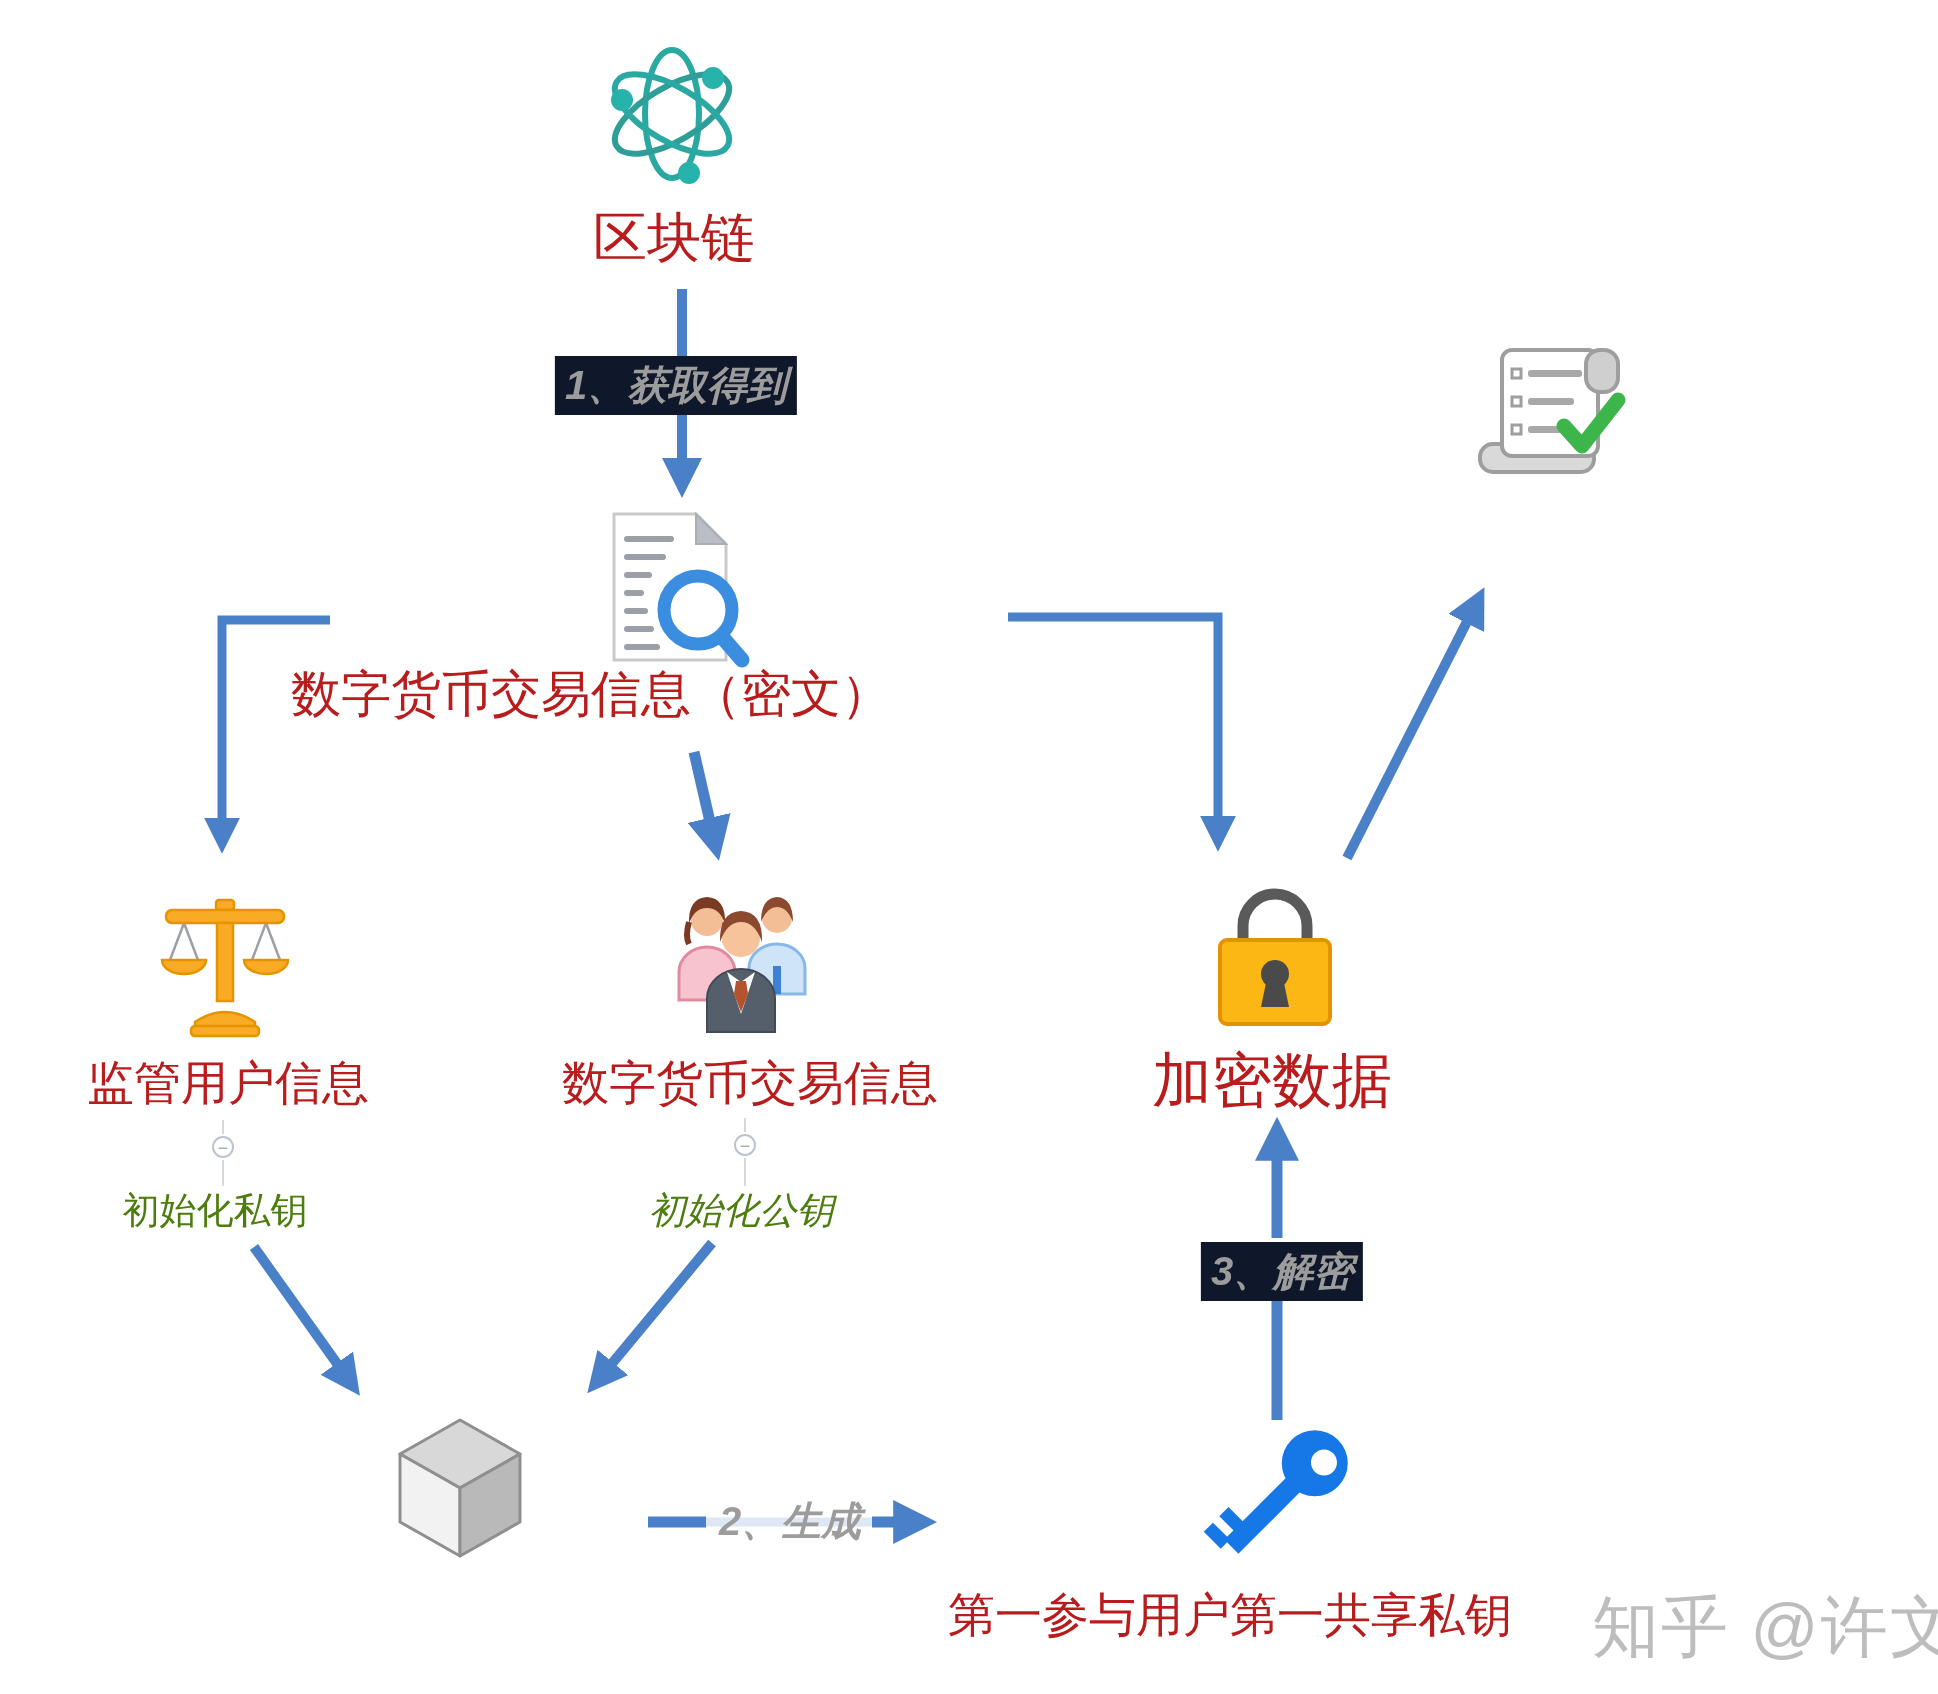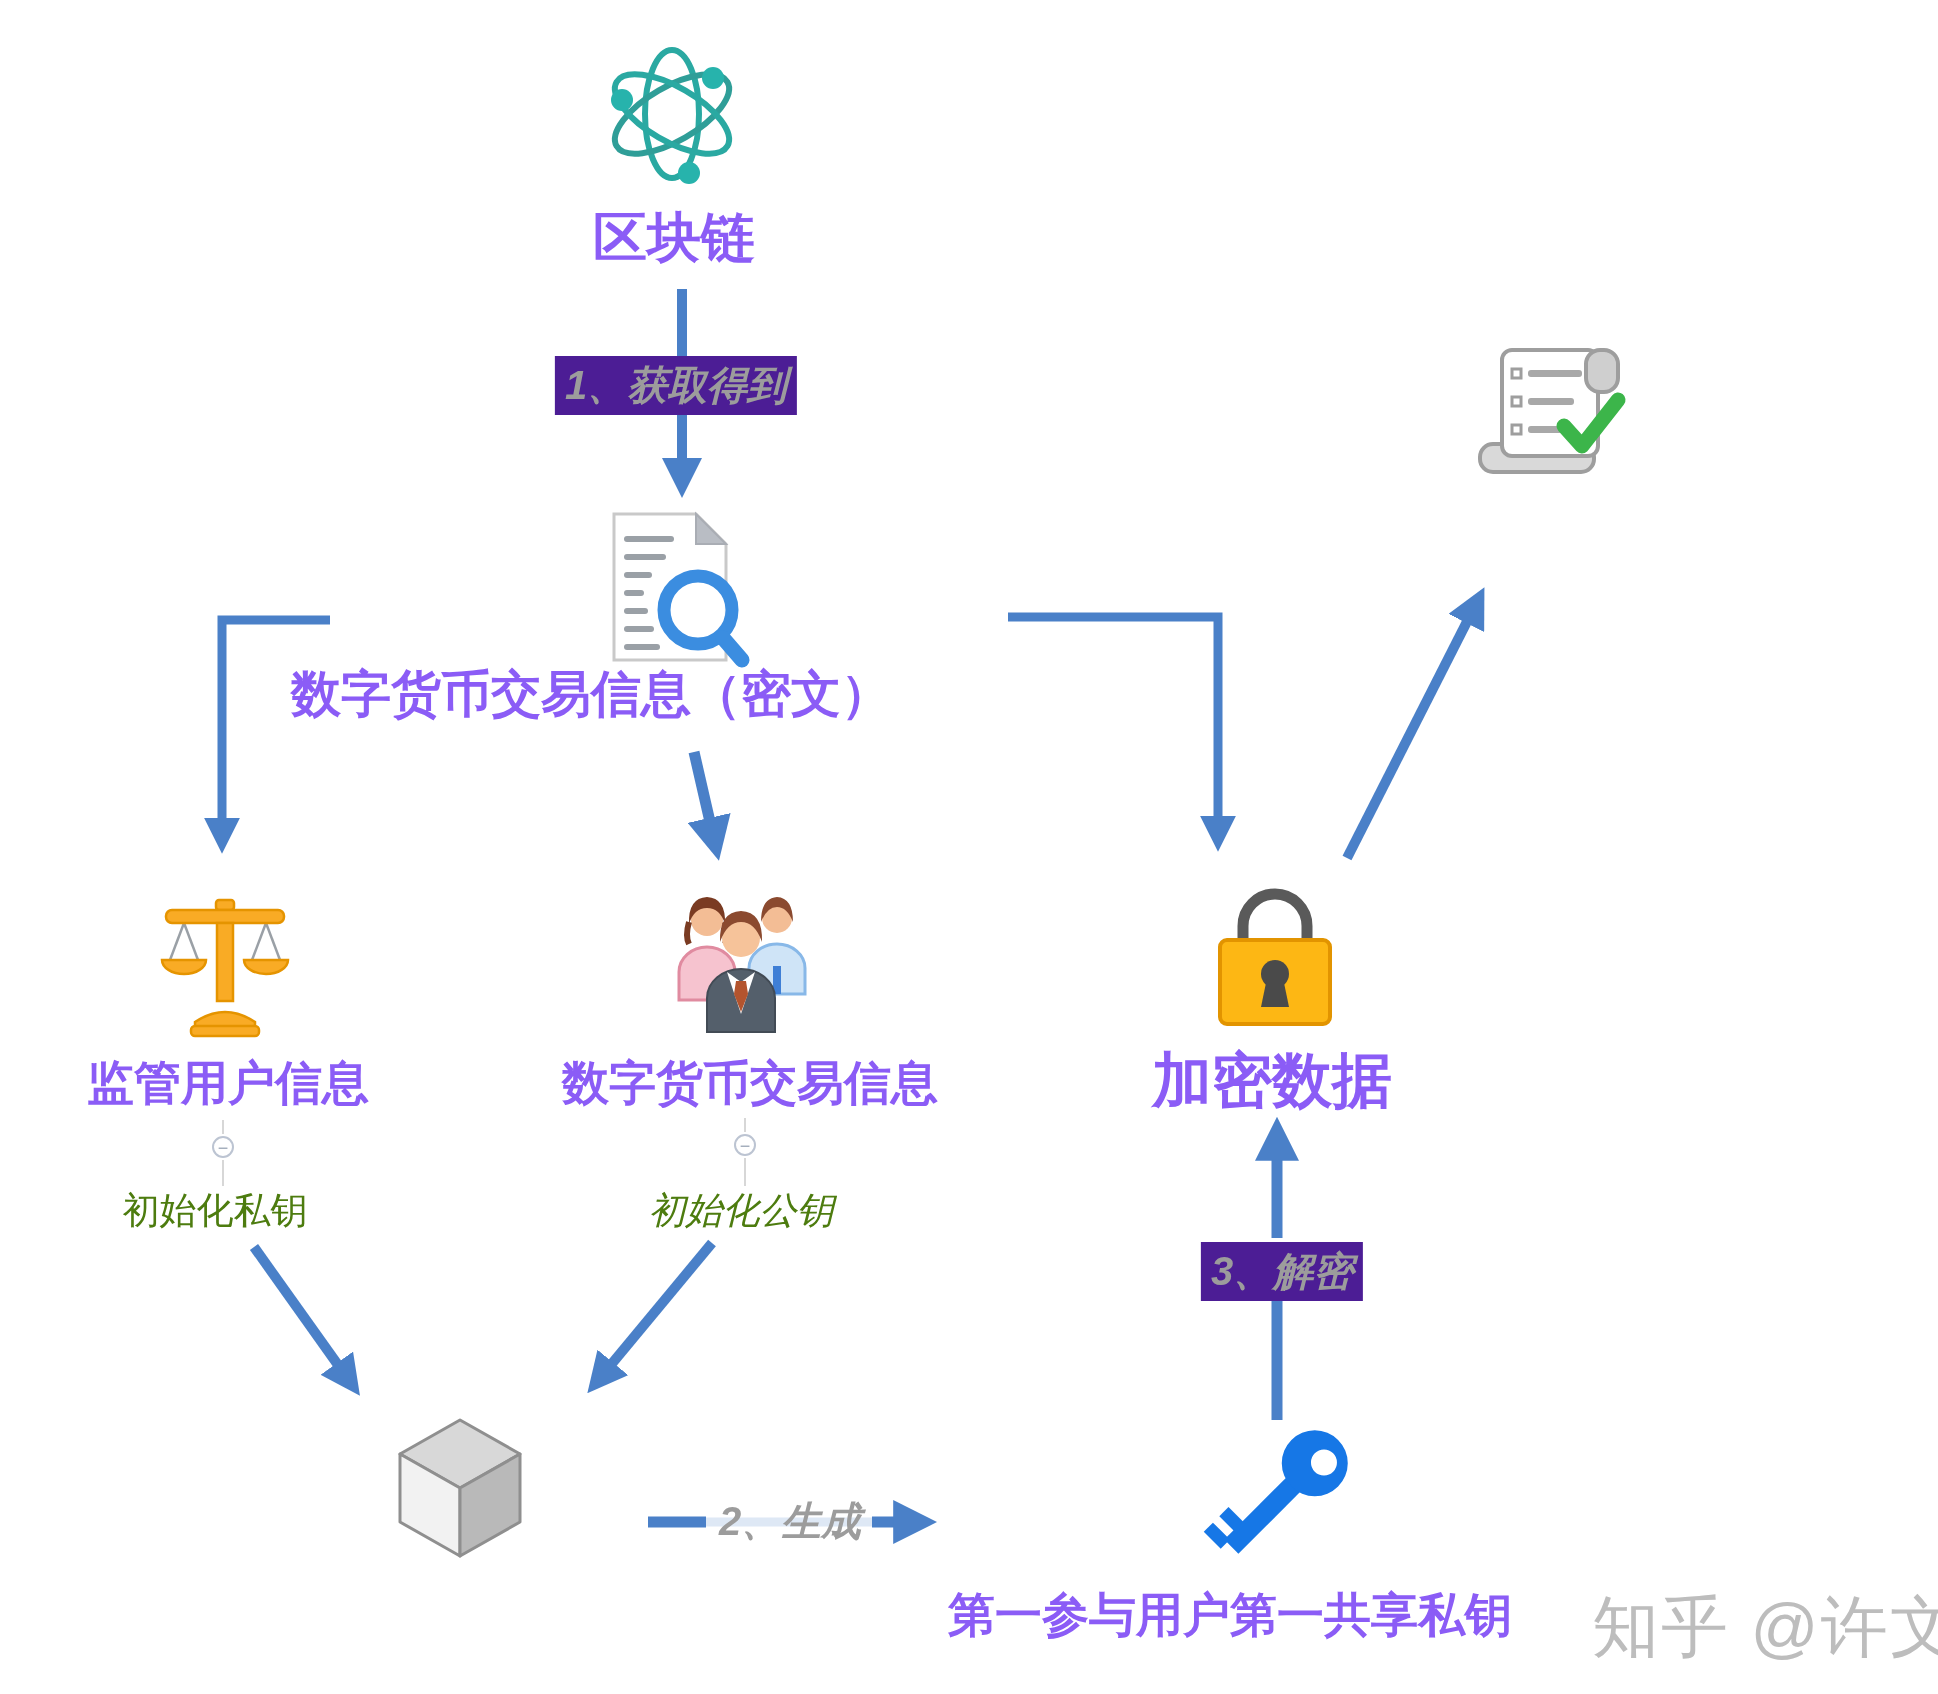--- a/index.html
+++ b/index.html
@@ -4,28 +4,28 @@
 <style>
   html,body{margin:0;padding:0;background:#ffffff;}
   .canvas{
     position:relative;width:1938px;height:1694px;background:#ffffff;overflow:hidden;
     font-family:"Liberation Sans","DejaVu Sans",sans-serif;
   }
   svg.overlay{position:absolute;left:0;top:0;z-index:1;}
   .icon{position:absolute;z-index:2;}
   .lbl{
     position:absolute;z-index:3;transform:translateX(-50%);
-    color:#8b5cf6;font-weight:700;white-space:nowrap;line-height:1.15;
+    color:#b91c1c;font-weight:400;white-space:nowrap;line-height:1.15;
   }
   .lbl.left-anchor{transform:none;}
   .step{
     position:absolute;z-index:4;transform:translateX(-50%);
     color:#9c9c9c;font-style:italic;font-weight:600;font-size:40px;white-space:nowrap;
   }
-  .step.masked{background:#4c1d95;padding:2px 10px;}
+  .step.masked{background:#0f172a;padding:2px 10px;}
   .note{
     position:absolute;z-index:3;transform:translateX(-50%);
     color:#4d7c0f;font-weight:400;font-size:37px;white-space:nowrap;
   }
   .conn{
     position:absolute;z-index:3;width:22px;height:22px;border-radius:50%;
     border:2px solid #bcc4d2;color:#9aa5b5;font-size:18px;line-height:20px;
     text-align:center;background:#fff;box-sizing:border-box;
   }
   .stem{position:absolute;z-index:2;width:2px;background:#d7d7d7;}

